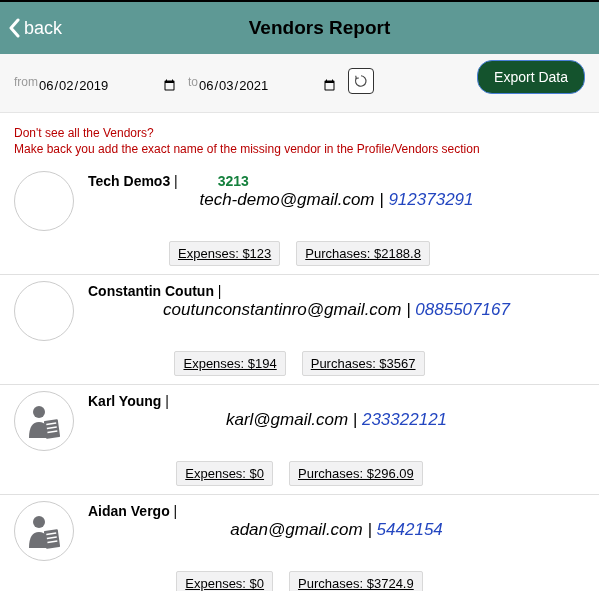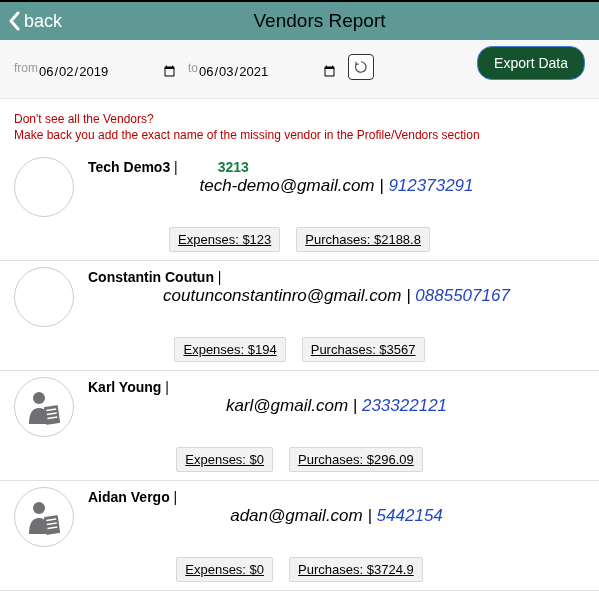--- a/index.html
+++ b/index.html
@@ -7,40 +7,40 @@
     font-family: Arial, Helvetica, sans-serif;
     font-size: 13px;
     background: #fff;
     width: 599px;
     height: 591px;
     overflow: hidden;
   }
   .topbar {
     background: #5e9995;
     border-top: 2px solid #000;
-    height: 40px;
+    height: 54px;
     position: relative;
     display: flex;
     align-items: center;
   }
   .back-btn {
     display: flex;
     align-items: center;
     color: #fff;
     font-size: 18px;
     padding-left: 8px;
     cursor: pointer;
   }
   .back-btn svg { margin-right: 2px; }
   .title {
     position: absolute;
     left: 0; right: 0;
     text-align: center;
     color: #000;
-    font-weight: normal;
+    font-weight: bold;
     font-size: 19px;
     pointer-events: none;
     padding-left: 40px;
   }
   .controls {
     background: #f7f7f7;
     border-bottom: 1px solid #e5e5e5;
     padding: 6px 14px 16px 14px;
     display: flex;
     align-items: flex-end;

